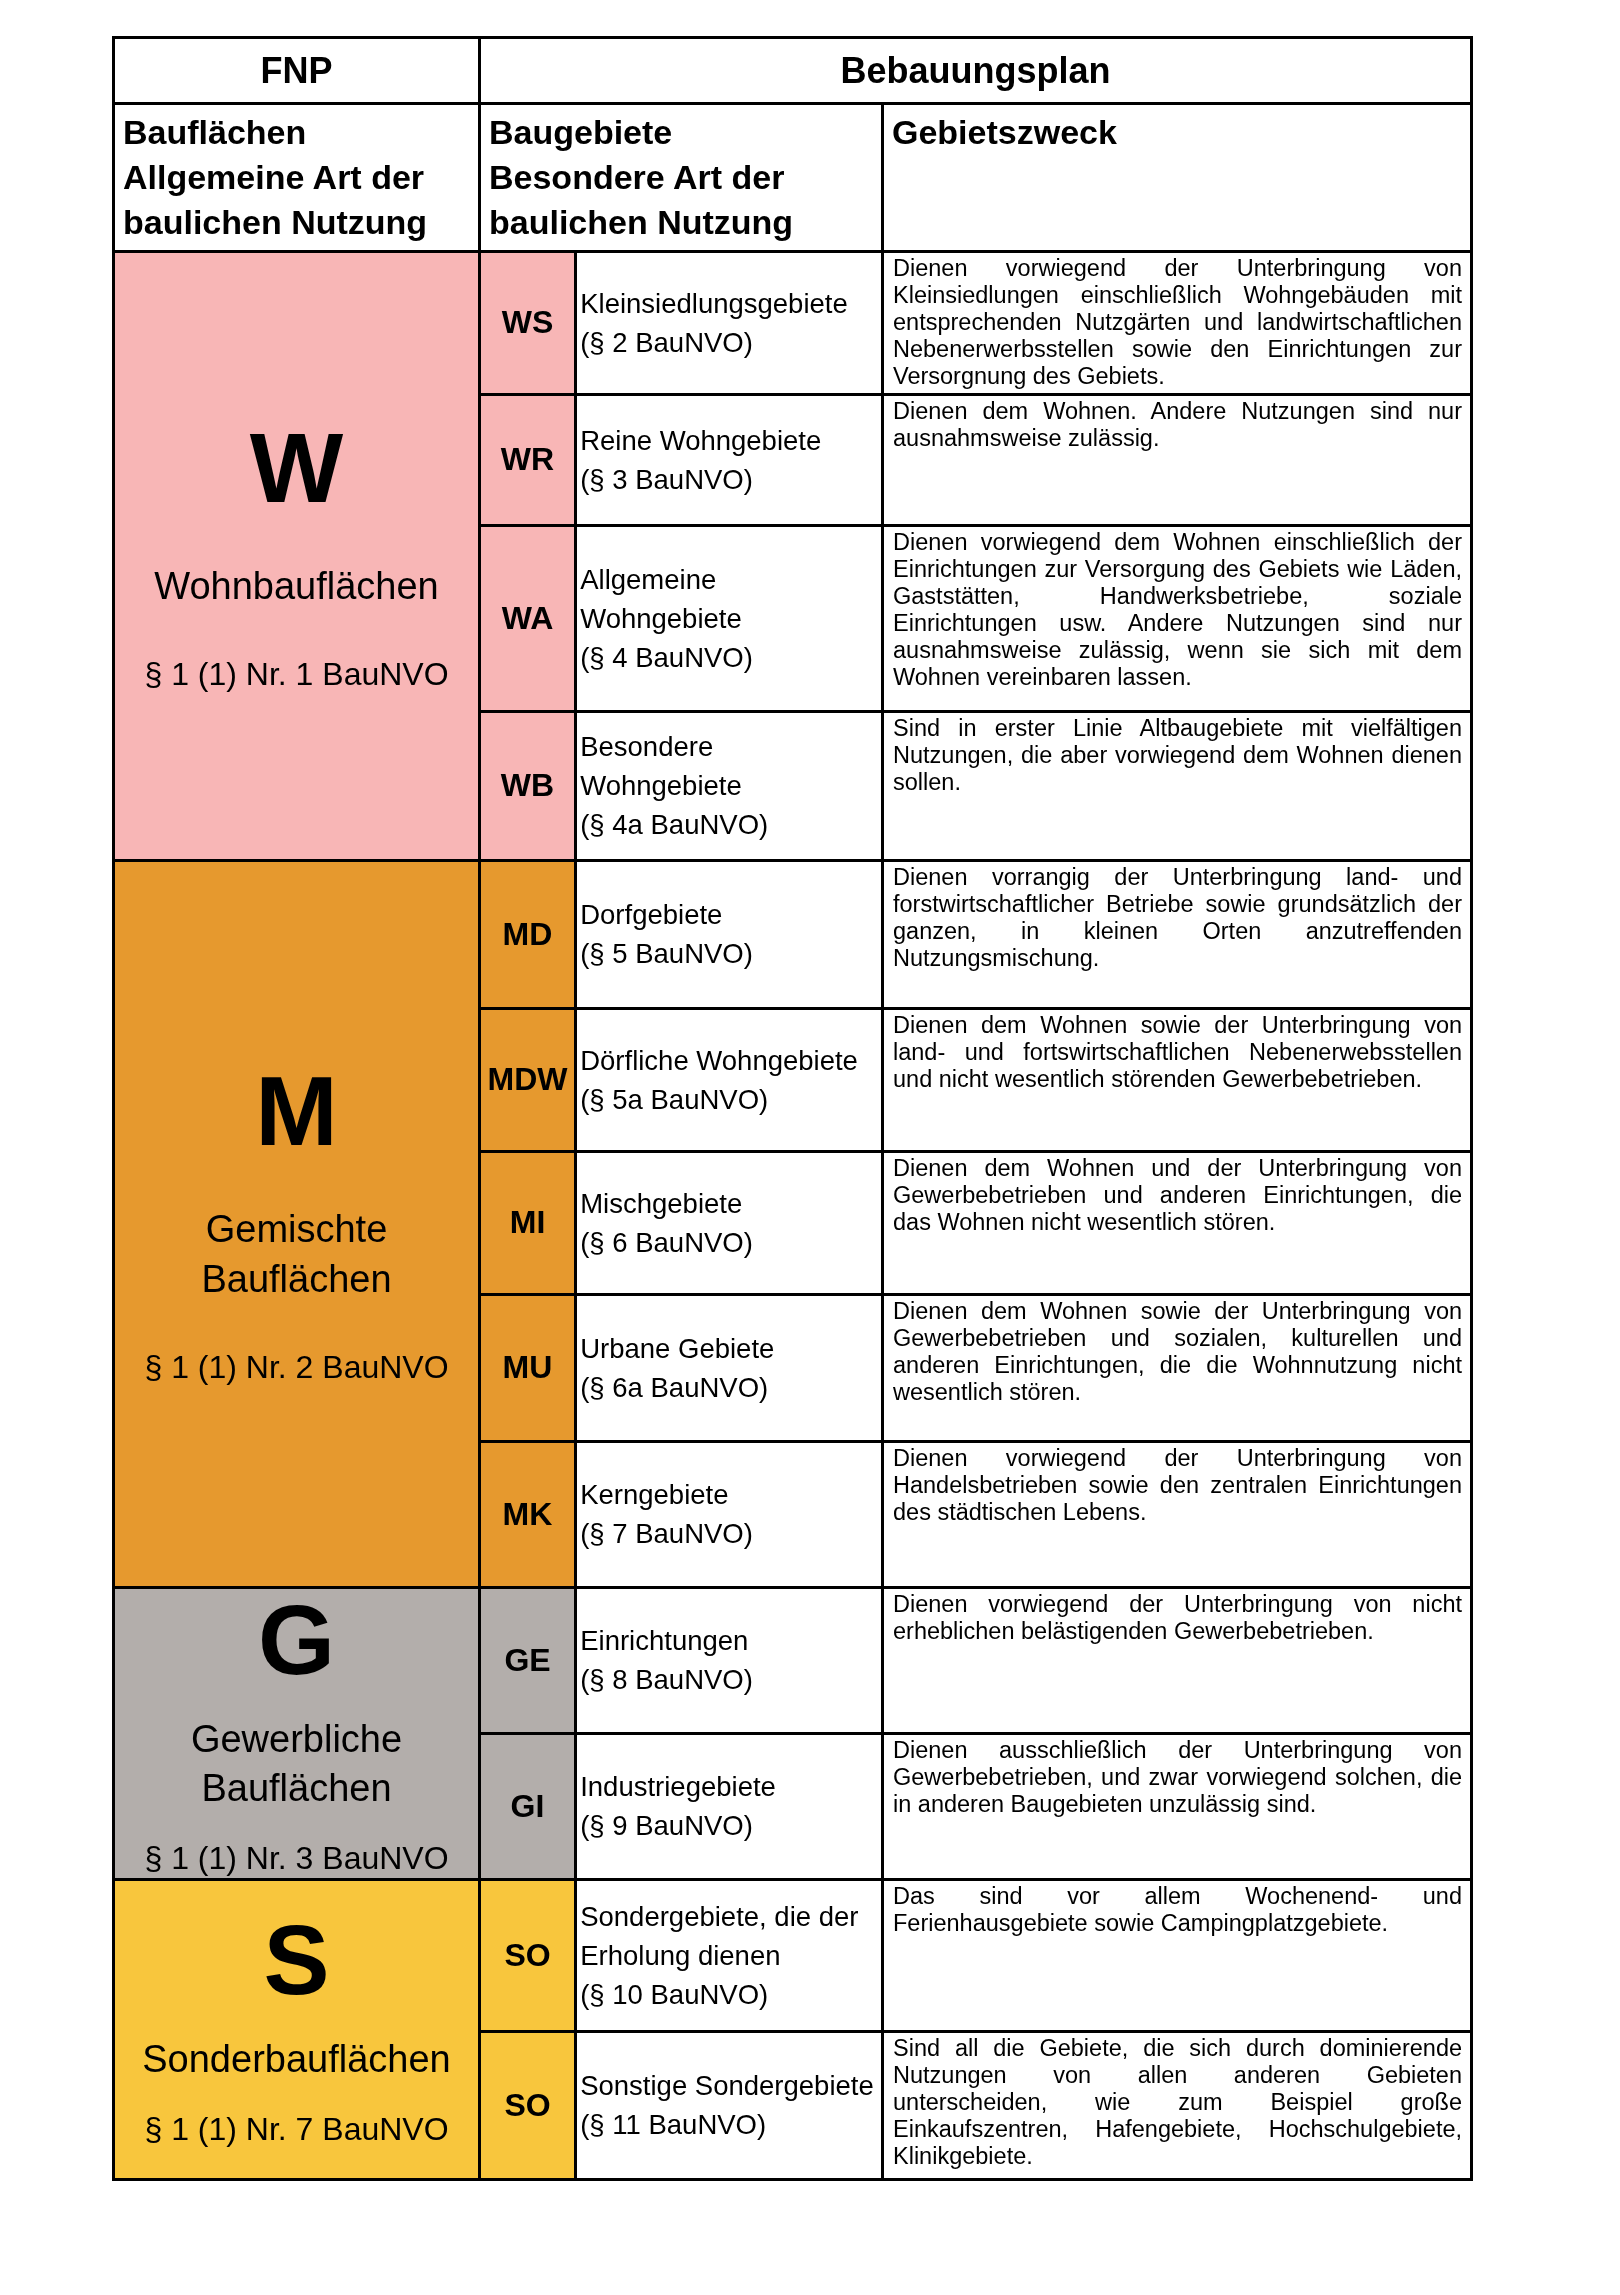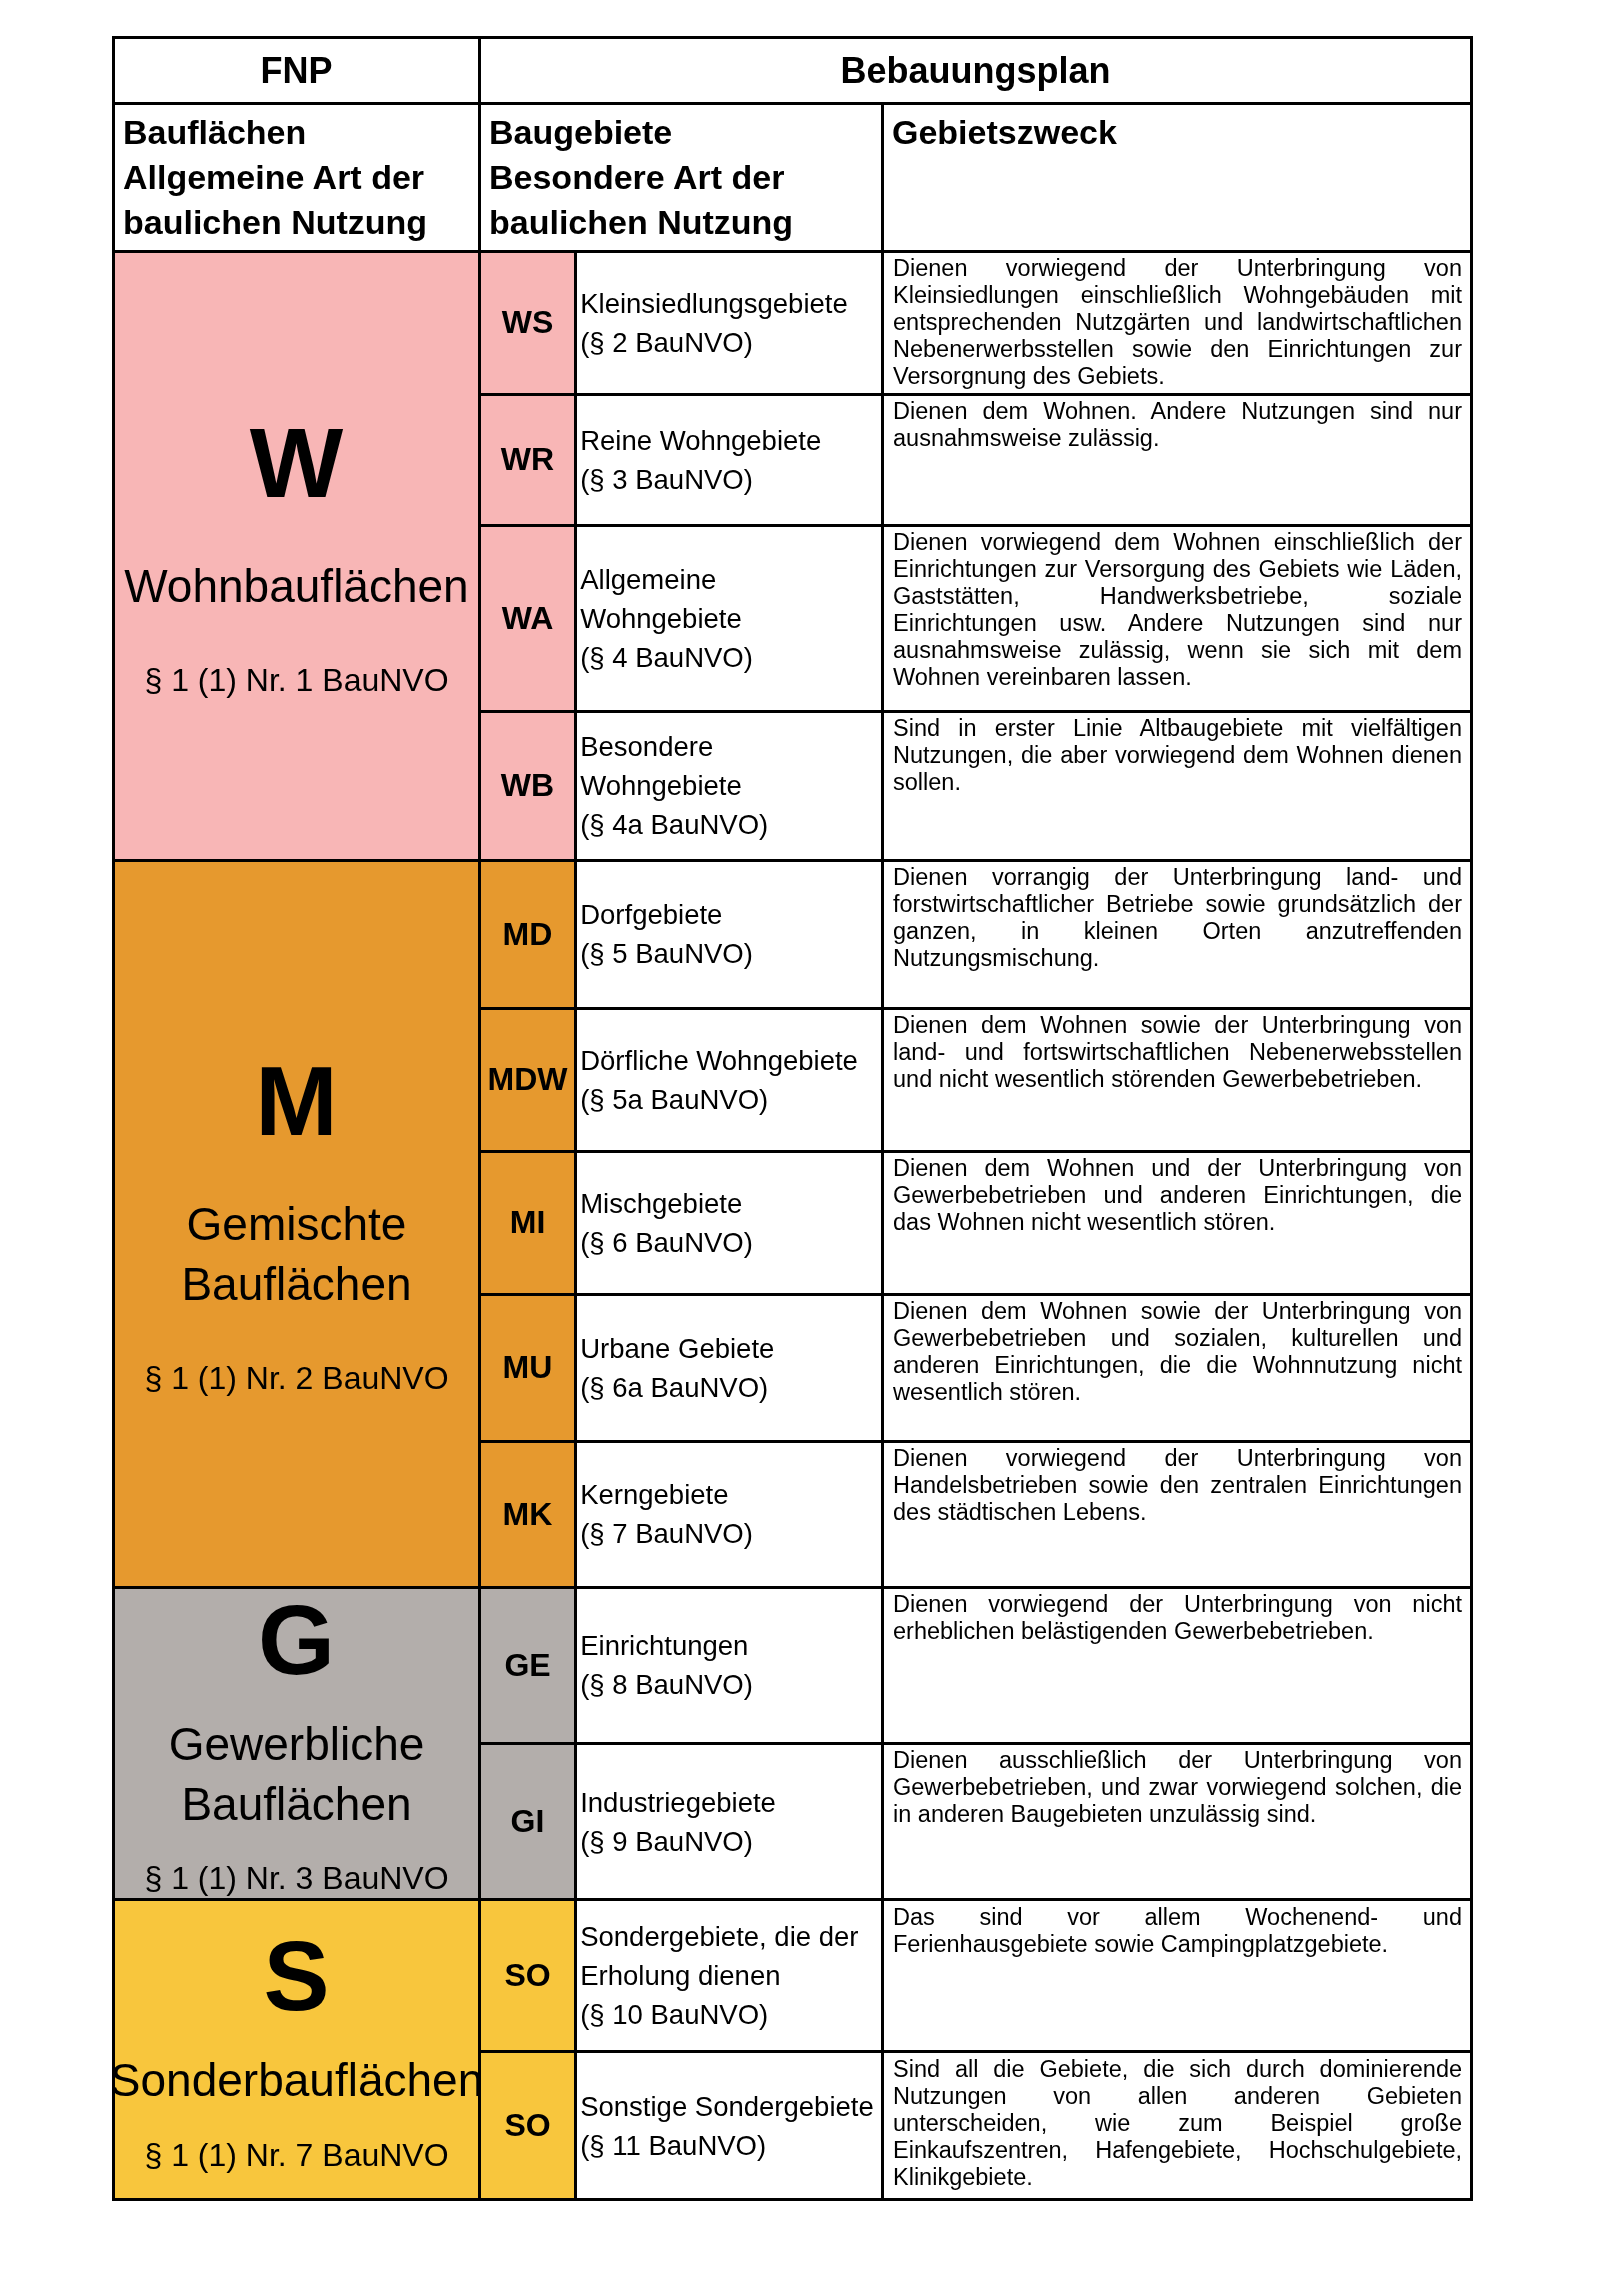--- a/index.html
+++ b/index.html
@@ -42,21 +42,21 @@
   .group-cell { vertical-align:middle; text-align:center; }
   .group-stack {
     display:flex;
     flex-direction:column;
     align-items:center;
     justify-content:center;
     gap:45px;
   }
   .group-stack.tight { gap:26px; }
   .group-letter { font-size:99px; font-weight:bold; line-height:1; }
-  .group-label  { font-size:46px; line-height:1.3; white-space:pre-line; }
+  .group-label  { font-size:38px; line-height:1.3; white-space:pre-line; }
   .group-ref    { font-size:32px; }
   .code-cell {
     font-weight:bold;
     font-size:32px;
     text-align:center;
     vertical-align:middle;
   }
   .name-cell {
     font-size:27.5px;
     line-height:39px;

